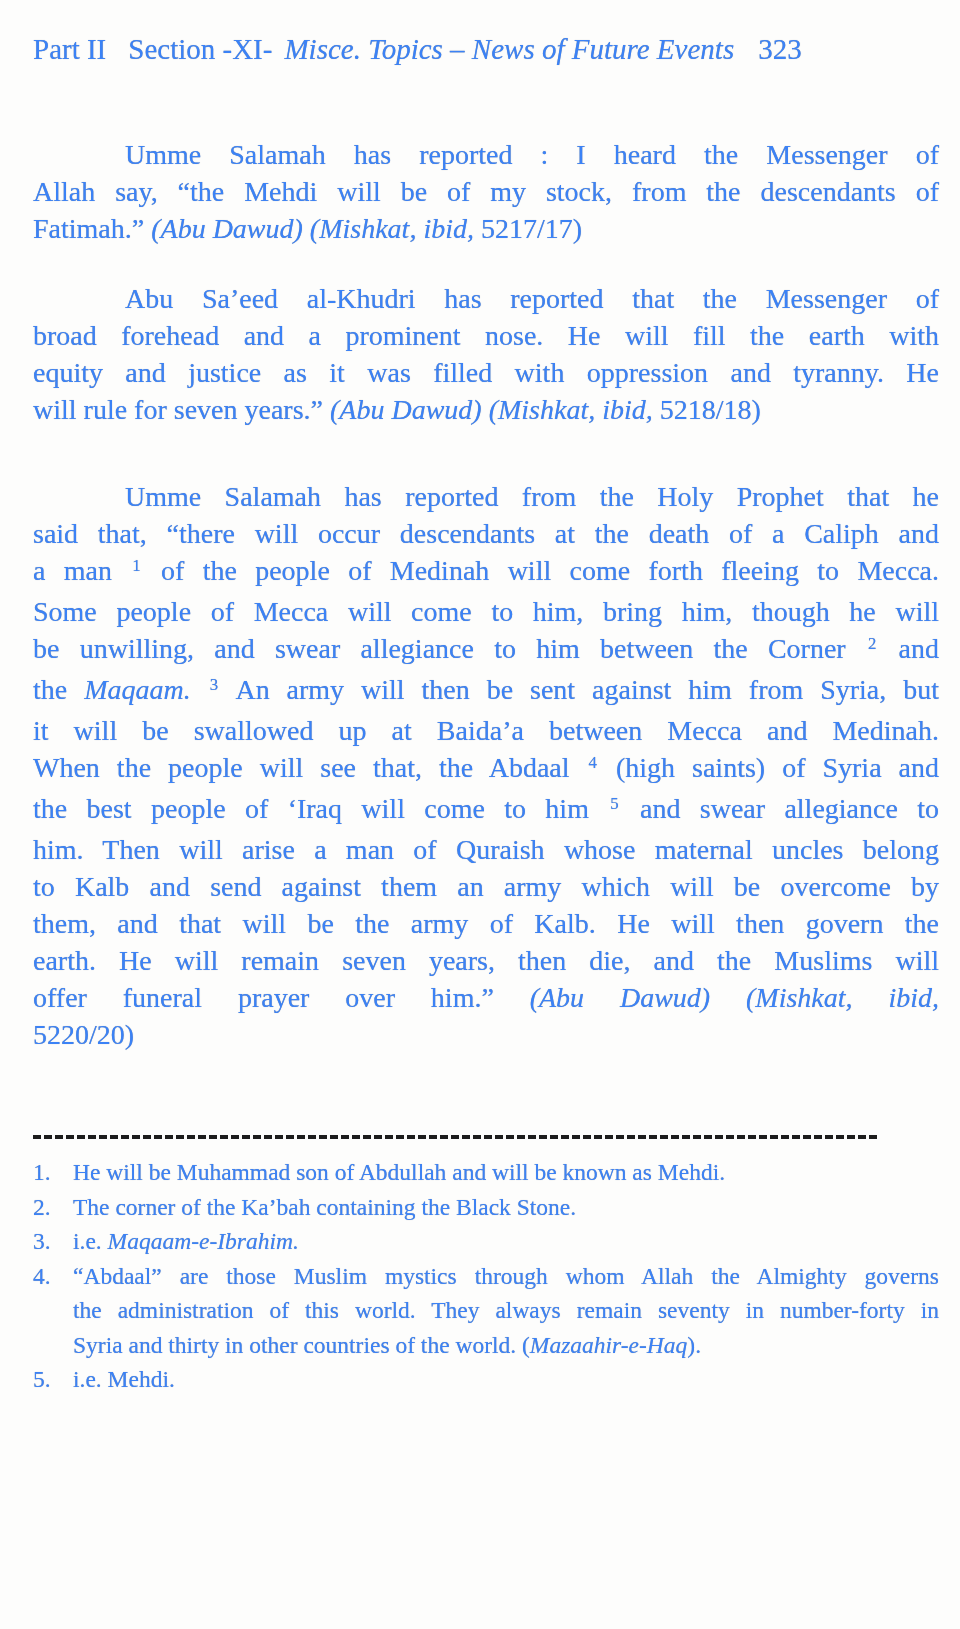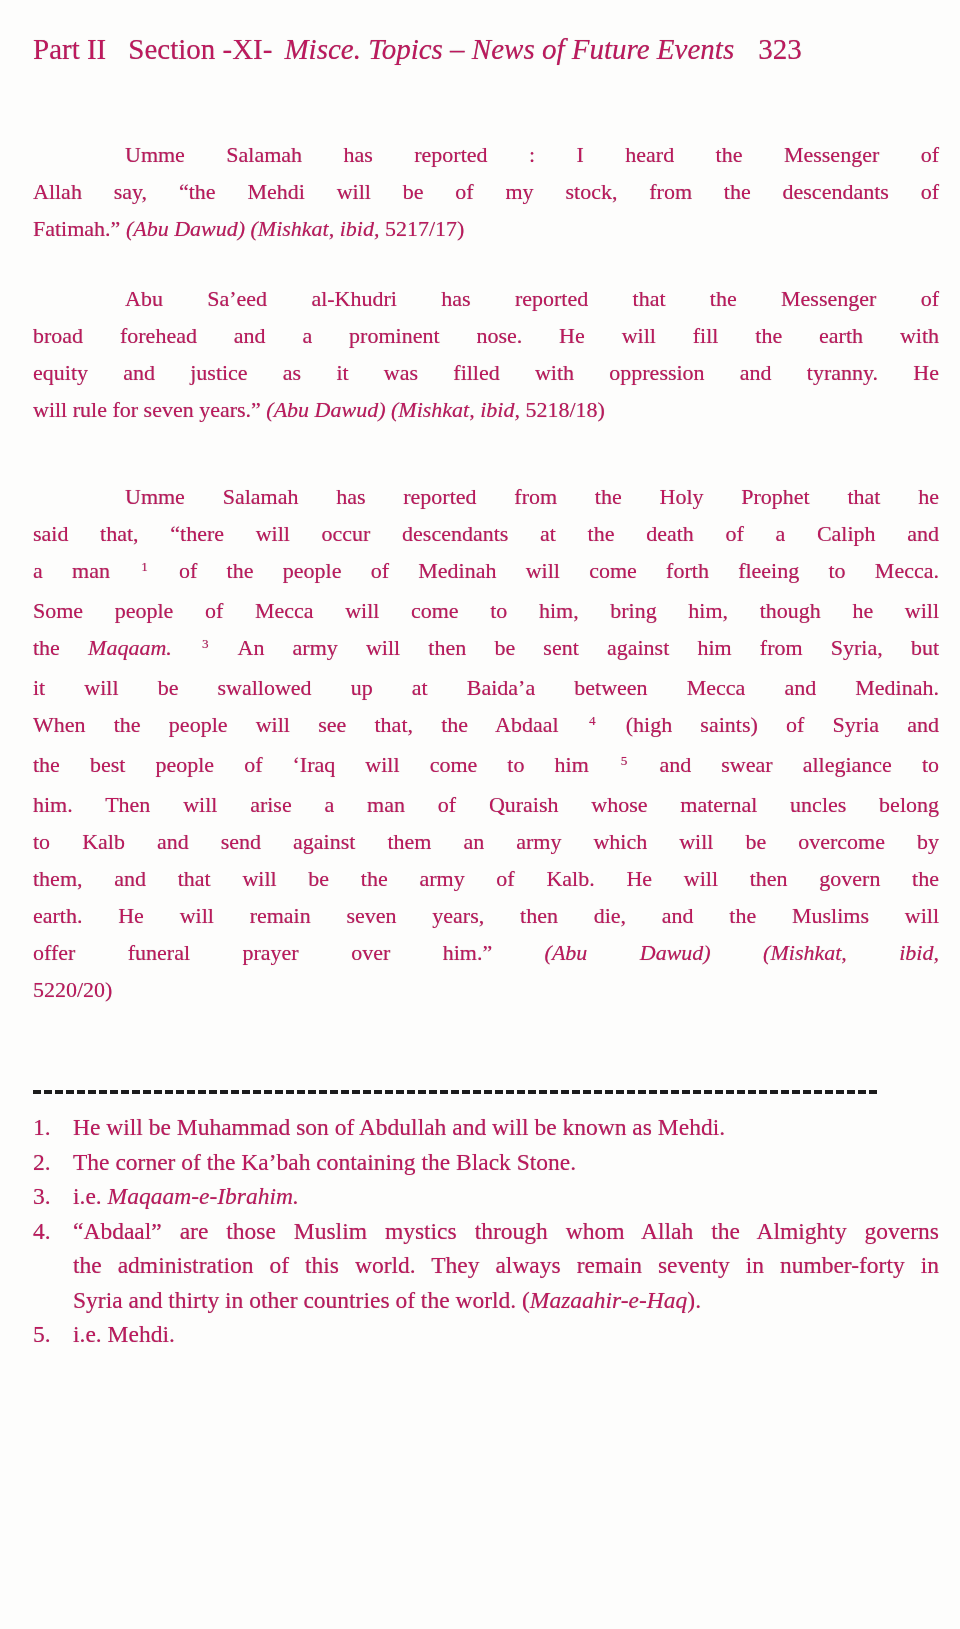--- a/index.html
+++ b/index.html
@@ -1,29 +1,29 @@
 <!DOCTYPE html>
 <html><head>
 <meta charset="utf-8">
 <style>
   html,body{margin:0;padding:0;background:#e9e9e9;}
   .page{
     width:960px;height:1629px;box-sizing:border-box;
-    background:#fdfdfc;color:#be185d;
+    background:#fdfdfc;color:#3b82f6;
     font-family:"Liberation Serif","DejaVu Serif",serif;
     padding:30px 0 17px 33px;overflow:hidden;position:relative;
     text-shadow:0 0 .7px rgba(25,25,25,.45);
   }
   .content{width:906px;}
   .header{font-size:29px;line-height:38px;white-space:nowrap;}
   .header .it{font-style:italic;}
   .header .gap-section{margin-left:22px;}
   .header .gap-title{margin-left:12px;}
   .header .pg{margin-left:24px;}
-  .para{font-size:22px;line-height:37px;}
+  .para{font-size:28px;line-height:37px;}
   .p1{margin-top:68px;}
   .p2{margin-top:33px;}
   .p3{margin-top:50px;}
   .line{min-height:37px;text-align:left;}
   .line.just{text-align:justify;text-align-last:justify;}
   .line.ind{padding-left:92px;}
   .line i{font-style:italic;margin-top:22px;}
   .sup{font-size:.6em;position:relative;top:-.55em;padding:0 2px;}
   .divider{
     width:845px;height:4px;margin-top:82px;
@@ -53,20 +53,21 @@
         <div class="line just ind">Abu Sa’eed al-Khudri has reported that the Messenger of</div>
         <div class="line just">broad forehead and a prominent nose. He will fill the earth with</div>
         <div class="line just">equity and justice as it was filled with oppression and tyranny. He</div>
         <div class="line">will rule for seven years.” <i>(Abu Dawud) (Mishkat, ibid,</i> 5218/18)</div>
       </div>
     <div class="para p3">
         <div class="line just ind">Umme Salamah has reported from the Holy Prophet that he</div>
         <div class="line just">said that, “there will occur descendants at the death of a Caliph and</div>
         <div class="line just">a man <span class="sup">1</span> of the people of Medinah will come forth fleeing to Mecca.</div>
         <div class="line just">Some people of Mecca will come to him, bring him, though he will</div>
+        <div class="line just">be unwilling, and swear allegiance to him between the Corner <span class="sup">2</span> and</div>
         <div class="line just">the <i>Maqaam.</i> <span class="sup">3</span> An army will then be sent against him from Syria, but</div>
         <div class="line just">it will be swallowed up at Baida’a between Mecca and Medinah.</div>
         <div class="line just">When the people will see that, the Abdaal <span class="sup">4</span> (high saints) of Syria and</div>
         <div class="line just">the best people of ‘Iraq will come to him <span class="sup">5</span> and swear allegiance to</div>
         <div class="line just">him. Then will arise a man of Quraish whose maternal uncles belong</div>
         <div class="line just">to Kalb and send against them an army which will be overcome by</div>
         <div class="line just">them, and that will be the army of Kalb. He will then govern the</div>
         <div class="line just">earth. He will remain seven years, then die, and the Muslims will</div>
         <div class="line just">offer funeral prayer over him.” <i>(Abu Dawud) (Mishkat, ibid,</i></div>
         <div class="line">5220/20)</div>

